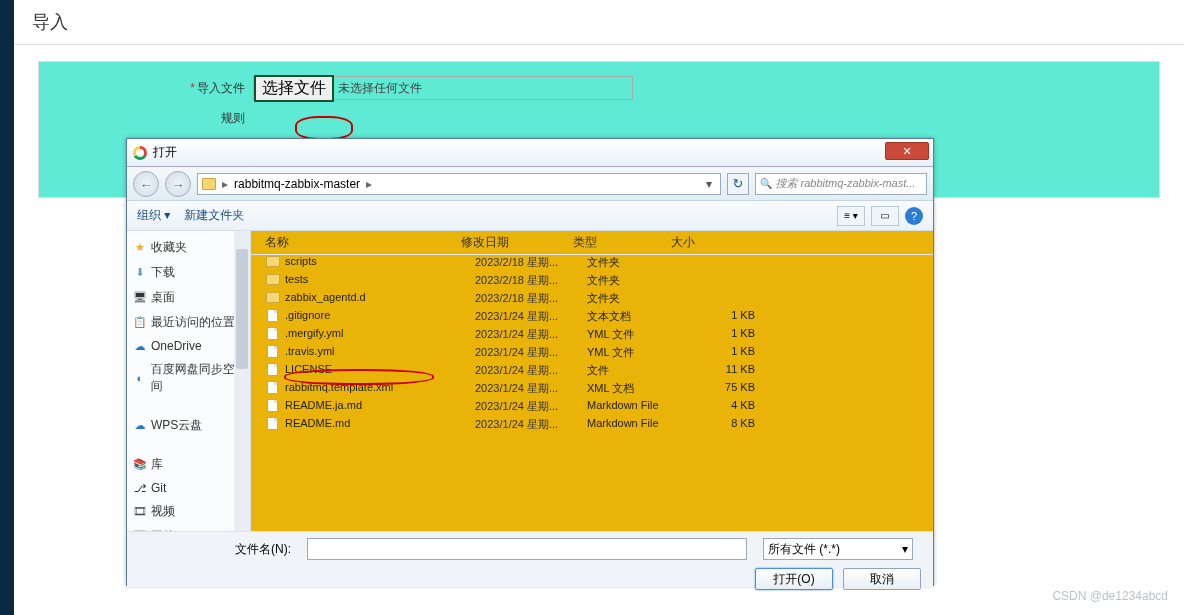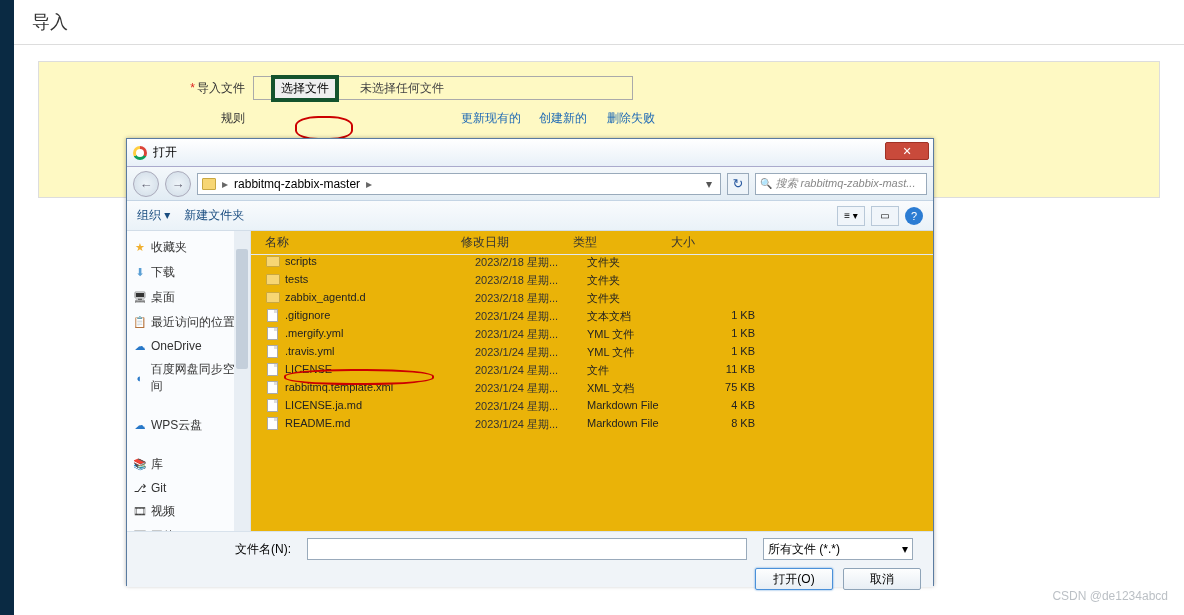--- a/index.html
+++ b/index.html
@@ -3,26 +3,26 @@
   <meta charset="utf-8">
   <style>
     * { margin: 0; padding: 0; box-sizing: border-box; font-family: "Microsoft YaHei", Arial, sans-serif; }
     body { background: #fff; width: 1184px; height: 615px; overflow: hidden; position: relative; }
     
     .left-nav { position: absolute; left: 0; top: 0; width: 14px; height: 615px; background: #0a2a43; }
     
     .page-wrap { position: absolute; left: 14px; top: 0; right: 0; }
     .page-title { padding: 10px 18px; font-size: 18px; color: #333; border-bottom: 1px solid #ddd; background: #fff; }
     
-    .form-area { background: #fef9c3; margin: 16px 24px; padding: 14px; border: 1px solid #ddd; }
+    .form-area { background: #5eead4; margin: 16px 24px; padding: 14px; border: 1px solid #ddd; }
     .form-row { display: flex; align-items: center; margin-bottom: 10px; font-size: 12px; }
     .form-label { width: 200px; text-align: right; padding-right: 8px; color: #333; }
     .req { color: #d22; margin-right: 2px; }
     .file-picker { border: 1px solid #aaa; display: flex; align-items: center; width: 380px; height: 24px; }
-    .choose-btn { border: 4px solid #14532d; background: #efefef; padding: 1px 6px; font-size: 12px; margin: 17px; cursor: pointer; }
+    .choose-btn { border: 2px solid #14532d; background: #efefef; padding: 1px 6px; font-size: 16px; margin: 0; cursor: pointer; }
     .choose-btn.circled { position: relative; }
     .file-text { padding-left: 4px; color: #444; font-size: 12px; }
     .circle-red { position: absolute; border: 2px solid #c00; border-radius: 50%; pointer-events: none; }
     .circle1 { left: 256px; top: 54px; width: 58px; height: 24px; border-radius: 40%; }
     
     .rules-header { display: flex; font-size: 12px; margin-left: 208px; color: #4a4a4a; }
     .rules-header span { margin-right: 8px; color: #1f6ab5; }
     .rule-row { display: flex; align-items: center; font-size: 12px; margin-bottom: 6px; }
     .rule-label { width: 200px; text-align: right; padding-right: 8px; }
     .rule-cbs { display: flex; gap: 28px; }
@@ -104,25 +104,20 @@
       <div class="form-label"><span class="req">*</span><span>导入文件</span></div>
       <div class="file-picker">
         <button class="choose-btn circled">选择文件</button>
         <span class="file-text">未选择任何文件</span>
       </div>
     </div>
     <div class="circle-red circle1"></div>
 
     <div class="form-row">
       <div class="form-label">规则</div>
-      <div class="rules-header">
-        <span style="width:70px">更新现有的</span>
-        <span style="width:60px">创建新的</span>
-        <span>删除失败</span>
-      </div>
     </div>
     <div class="rule-row">
       <div class="rule-label">群组</div>
       <div class="rule-cbs">
         <span style="width:54px"></span>
         <input type="checkbox" checked="" style="">
       </div>
     </div>
     <div class="rule-row">
       <div class="rule-label">主机</div>
@@ -298,21 +293,21 @@
             </span>
             <span class="fn">rabbitmq.template.xml</span>
             <span class="fd">2023/1/24 星期...</span>
             <span class="ft">XML 文档</span>
             <span class="fs">75 KB</span>
           </div>
           <div class="file-row">
             <span class="f-icon">
               <span class="f-file"></span>
             </span>
-            <span class="fn">LICENSE.ja.md</span>
+            <span class="fn">README.ja.md</span>
             <span class="fd">2023/1/24 星期...</span>
             <span class="ft">Markdown File</span>
             <span class="fs">4 KB</span>
           </div>
           <div class="file-row">
             <span class="f-icon">
               <span class="f-file"></span>
             </span>
             <span class="fn">README.md</span>
             <span class="fd">2023/1/24 星期...</span>

